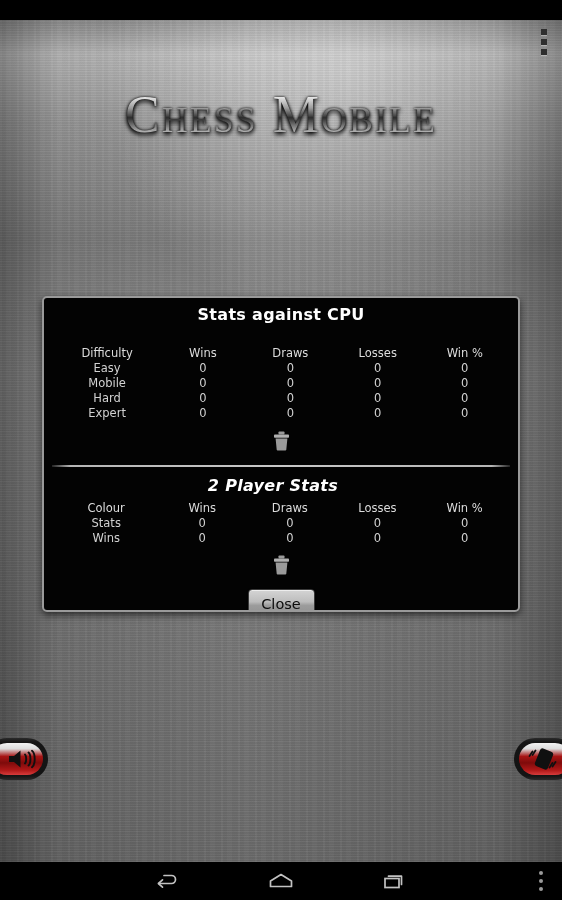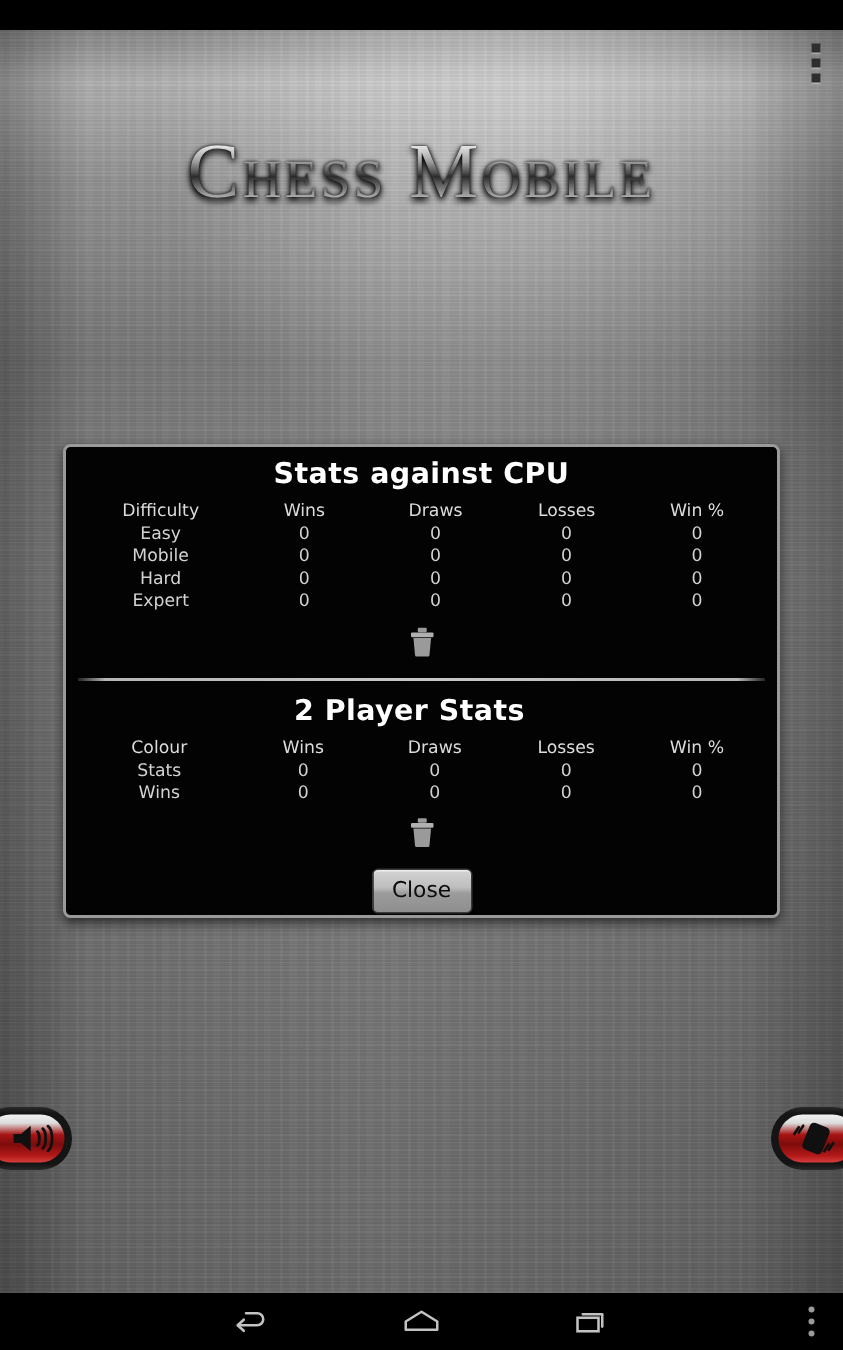--- a/index.html
+++ b/index.html
@@ -148,21 +148,21 @@
     border: 2px solid #9a9a9a;
     border-radius: 5px;
     box-shadow: 0 3px 7px rgba(0,0,0,0.6);
     z-index: 20;
     overflow: hidden;
   }
 
   .section-title {
     text-align: center;
     color: #ffffff;
-    font-size: 19px;
+    font-size: 16px;
     font-weight: bold;
     font-family: "DejaVu Sans", sans-serif;
     letter-spacing: 0.3px;
   }
 
   .stats-table {
     width: 100%;
     border-collapse: collapse;
     table-layout: fixed;
     color: #d8d8d8;
@@ -298,21 +298,21 @@
   </div>
 
   <div id="game-title">Chess Mobile</div>
 
   <div id="stats-dialog">
 
     <div style="padding:7px 0 0 0;">
       <div class="section-title">Stats against CPU</div>
     </div>
 
-    <div style="padding:6px 10px 0 11px;">
+    <div style="padding:6px 10px 0 11px;margin-top:16px;">
       <table class="stats-table">
         <colgroup>
             <col class="c0">
             <col class="c1">
             <col class="c2">
             <col class="c3">
             <col class="c4">
           </colgroup>
         <thead>
           <tr>
@@ -361,21 +361,21 @@
         <svg width="17" height="20" viewBox="0 0 17 20">
           <rect x="5.5" y="0.5" width="6" height="3" rx="0.8" fill="#9a9a9a"></rect>
           <rect x="1" y="3.6" width="15" height="3.2" rx="0.8" fill="#b0b0b0"></rect>
           <path d="M2.6 7.4h11.8l-1.1 11.4a0.9 0.9 0 0 1-0.9 0.8H4.6a0.9 0.9 0 0 1-0.9-0.8z" fill="#9a9a9a"></path>
         </svg>
       </div>
     </div>
 
     <div class="divider" style="margin-top:11px;"></div>
 
-    <div style="padding:9px 16px 0 0;">
+    <div style="padding:9px 16px 0 0;font-style:italic;">
       <div class="section-title">2 Player Stats</div>
     </div>
 
     <div style="padding:6px 10px 0 10px;">
       <table class="stats-table">
         <colgroup>
             <col class="c0">
             <col class="c1">
             <col class="c2">
             <col class="c3">

